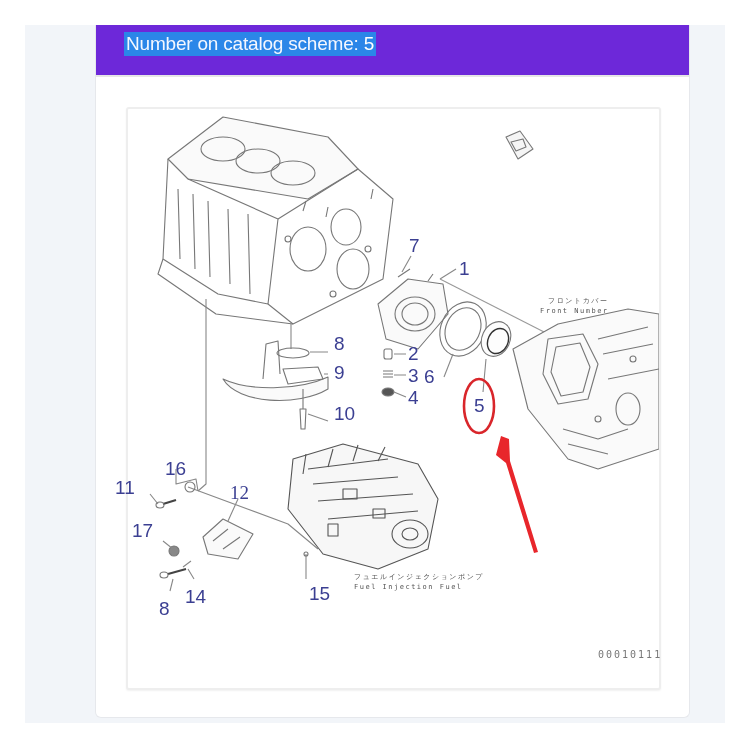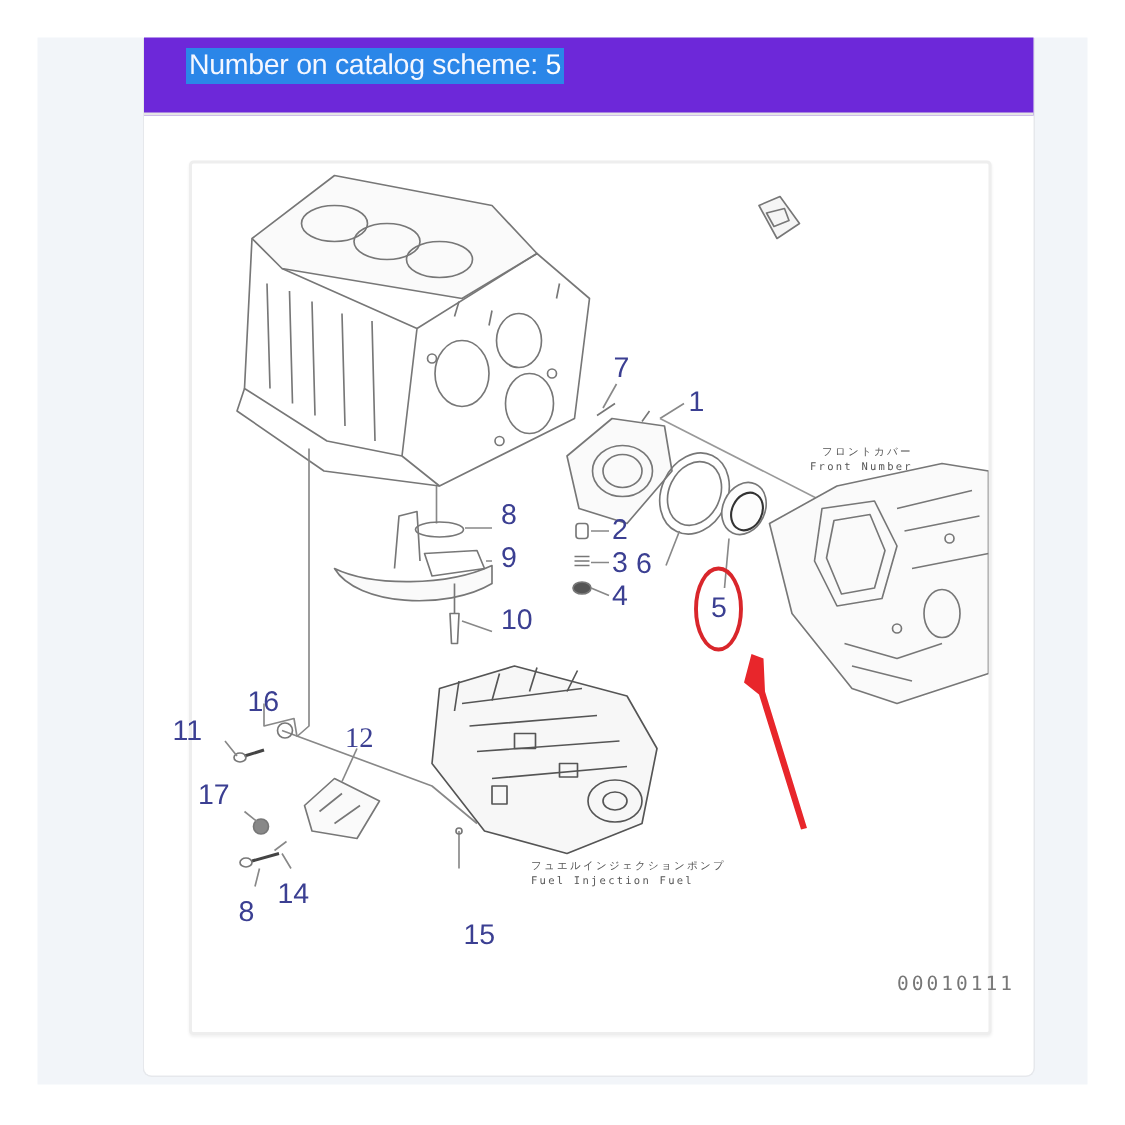--- a/index.html
+++ b/index.html
@@ -35,21 +35,21 @@
   }
   .callout {
     position: absolute; font-size: 19px; color: #3b3f92; line-height: 1;
     font-family: "Liberation Sans", sans-serif;
   }
   .cap {
     position: absolute; font-family: "DejaVu Sans Mono", monospace; color: #555; font-size: 7px;
     letter-spacing: 1.5px; line-height: 9px; white-space: nowrap;
   }
   .footer-code {
-    position: absolute; font-family: "DejaVu Sans Mono", monospace; color: #777; font-size: 13px;
+    position: absolute; font-family: "DejaVu Sans Mono", monospace; color: #777; font-size: 10px;
     letter-spacing: 2px; white-space: nowrap;
   }
 </style>
 </head>
 <body>
 
 <div class="panel-bg"></div>
 
 <div class="card">
   <div class="card-header">
@@ -181,21 +181,21 @@
     <span class="callout" style="left:346px; top:287px;">5</span>
     <span class="callout" style="left:296px; top:258px;">6</span>
     <span class="callout" style="left:281px; top:127px;">7</span>
     <span class="callout" style="left:206px; top:225px;">8</span>
     <span class="callout" style="left:206px; top:254px;">9</span>
     <span class="callout" style="left:206px; top:295px;">10</span>
     <span class="callout" style="left:-13px; top:369px;">11</span>
     <span class="callout" style="left:102px; top:374px;font-family:Liberation Serif, serif;">12</span>
     <span class="callout" style="left:31px; top:490px;">8</span>
     <span class="callout" style="left:57px; top:478px;">14</span>
-    <span class="callout" style="left:181px; top:475px;margin-top:30px;">15</span>
+    <span class="callout" style="left:181px; top:475px;">15</span>
     <span class="callout" style="left:21px; top:350px;margin-left:16px;">16</span>
     <span class="callout" style="left:4px; top:412px;">17</span>
 
     <div class="cap" style="left:420px; top:188px;">フロントカバー</div>
     <div class="cap" style="left:412px; top:198px;">Front Number</div>
     <div class="cap" style="left:226px; top:464px;">フュエルインジェクションポンプ</div>
     <div class="cap" style="left:226px; top:474px;">Fuel Injection Fuel</div>
     <div class="footer-code" style="left:470px; top:540px;">00010111</div>
   </div>
 </div>

